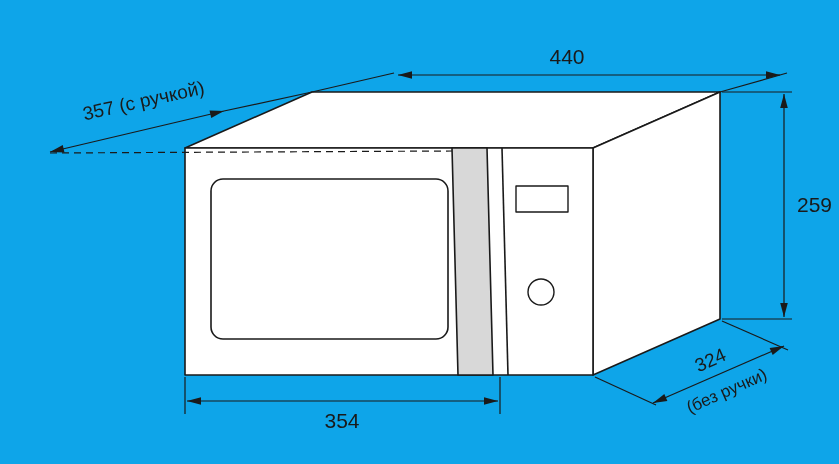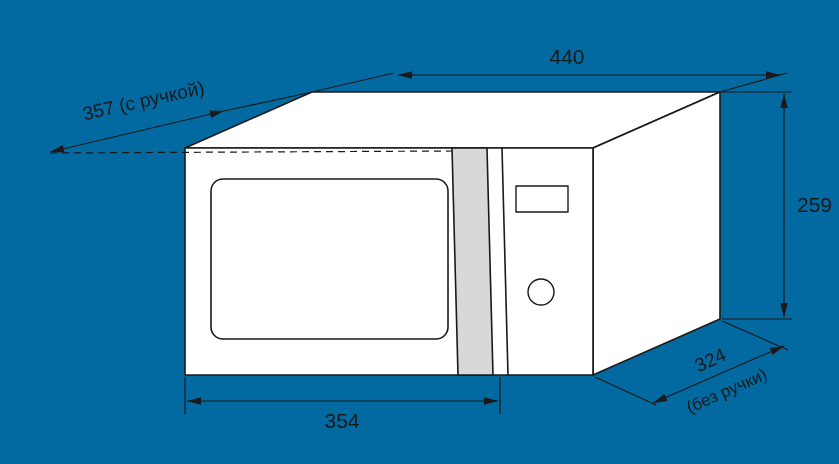--- a/index.html
+++ b/index.html
@@ -4,21 +4,21 @@
 <style>
   html, body {
     margin: 0;
     padding: 0;
     background: #ffffff;
   }
   .stage {
     position: relative;
     width: 839px;
     height: 464px;
-    background: #0369a1;
+    background: #0ea5e9;
     font-family: "Liberation Sans", sans-serif;
     overflow: hidden;
   }
   svg text {
     font-family: "Liberation Sans", sans-serif;
     fill: #1a1a1a;
   }
   .dim-label { font-size: 21px; }
   .dim-label-small { font-size: 19px; }
   .dim-label-tiny { font-size: 17px; }

